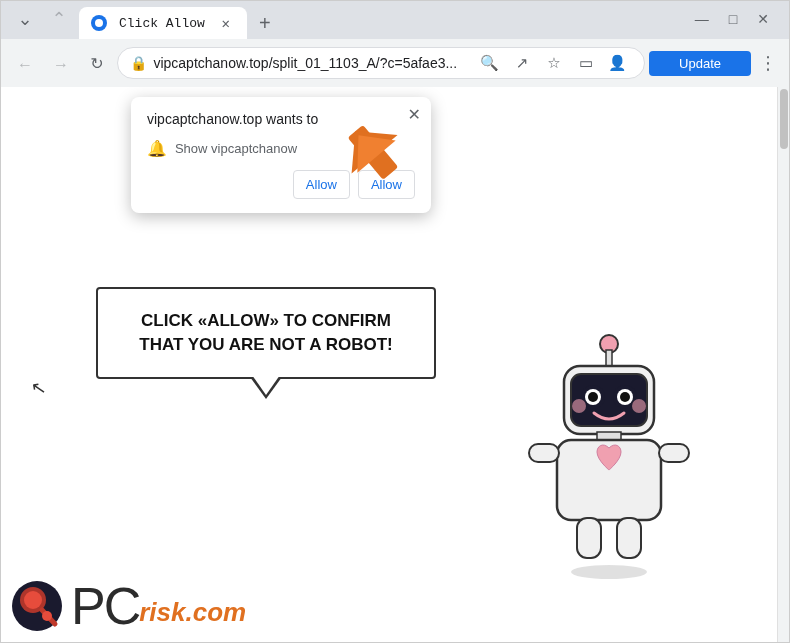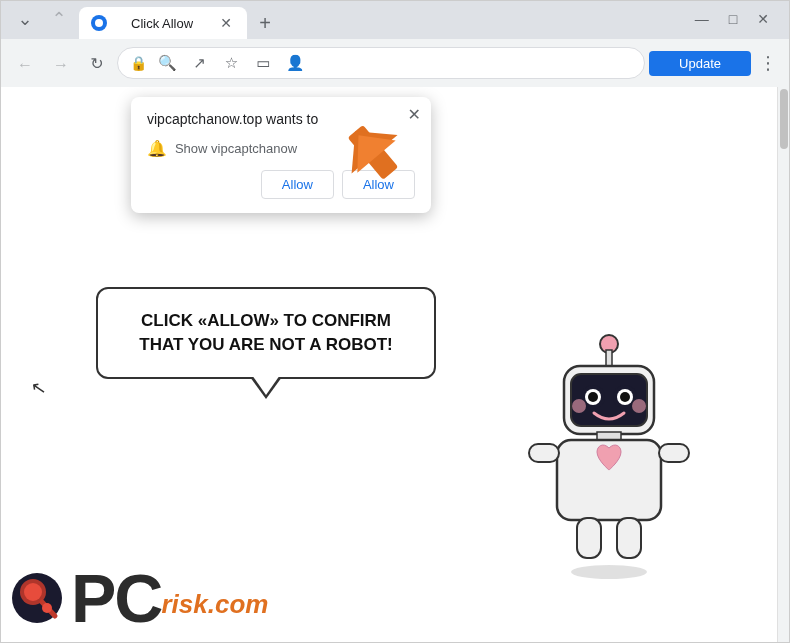--- a/index.html
+++ b/index.html
@@ -15,23 +15,24 @@
       background: #f1f3f4;
     }
     .tab {
       display: flex;
       align-items: center;
       background: #fff;
       border-radius: 8px 8px 0 0;
       padding: 4px 12px;
       height: 32px;
       min-width: 160px;
-      gap: 24px;
+      gap: 12px;
       font-size: 13px;
       color: #202124;
+      font-family: Liberation Mono, monospace;
     }
     .tab-favicon {
       width: 16px; height: 16px;
       background: #1a73e8;
       border-radius: 50%;
       display: flex; align-items: center; justify-content: center;
       flex-shrink: 0;
     }
     .tab-favicon::after {
       content: '';
@@ -183,21 +184,21 @@
     }
     .bell-icon {
       font-size: 16px;
     }
     .popup-buttons {
       display: flex;
       gap: 8px;
       justify-content: flex-end;
     }
     .popup-btn {
-      padding: 6px 20px;
+      padding: 6px 12px;
       border-radius: 4px;
       font-size: 13px;
       cursor: pointer;
       border: 1px solid #dadce0;
       background: #fff;
       color: #1a73e8;
       font-weight: 500;
     }
 
     
@@ -213,21 +214,21 @@
     }
 
     
     .speech-bubble {
       position: absolute;
       top: 200px;
       left: 95px;
       width: 340px;
       background: #fff;
       border: 2px solid #333;
-      border-radius: 12px;
+      border-radius: 4px;
       padding: 20px 24px;
       text-align: center;
       z-index: 5;
     }
     .speech-bubble::after {
       content: '';
       position: absolute;
       bottom: -22px;
       left: 50%;
       transform: translateX(-50%);
@@ -329,20 +330,21 @@
       <div class="win-ctrl">✕</div>
     </div>
   </div>
 
   <div class="address-bar">
     <div class="nav-btn disabled">←</div>
     <div class="nav-btn disabled">→</div>
     <div class="nav-btn">↻</div>
     <div class="address-input-wrap">
       <span class="lock-icon">🔒</span>
+      <span class="address-text">vipcaptchanow.top/split_01_1103_A/?c=5afae3...</span>
       <div class="address-actions">
         <div class="addr-icon-btn">🔍</div>
         <div class="addr-icon-btn">↗</div>
         <div class="addr-icon-btn">☆</div>
         <div class="addr-icon-btn">▭</div>
         <div class="addr-icon-btn">👤</div>
       </div>
     </div>
     <button class="update-btn">Update</button>
     <div class="menu-dots">⋮</div>
@@ -426,22 +428,22 @@
   <div style="width:52px; height:52px; flex-shrink:0;">
     <svg viewBox="0 0 52 52" width="52" height="52">
       <circle cx="26" cy="26" r="25" fill="#1a1a2e"></circle>
       <circle cx="22" cy="20" r="13" fill="#c0392b" opacity="0.9"></circle>
       <circle cx="22" cy="20" r="9" fill="#e74c3c"></circle>
       <line x1="31" y1="30" x2="44" y2="44" stroke="#c0392b" stroke-width="5" stroke-linecap="round"></line>
       <circle cx="36" cy="36" r="5" fill="#e74c3c"></circle>
     </svg>
   </div>
   <div style="position:relative; display:flex; align-items:flex-end;">
-    <span style="font-size:68px; font-weight:700; color:#2c2c2c; font-family: Arial Black, sans-serif; letter-spacing:-2px; line-height:1;">PC</span>
-    <span style="font-size:26px; font-weight:900; color:#e07020; font-family: Arial Black, sans-serif; font-style:italic; margin-bottom:12px;">risk.com</span>
+    <span style="font-size:52px; font-weight:400; color:#2c2c2c; font-family: Arial Black, sans-serif; letter-spacing:-2px; line-height:1;">PC</span>
+    <span style="font-size:26px; font-weight:900; color:#e07020; font-family: Arial Black, sans-serif; font-style:italic; margin-bottom:4px;">risk.com</span>
   </div>
 </div>
 
     <div class="scrollbar">
       <div class="scrollbar-thumb"></div>
     </div>
 
     <div style="position:absolute; top:290px; left:30px; font-size:18px; color:#333; transform: rotate(-10deg);">↖</div>
   </div>
 </div>

